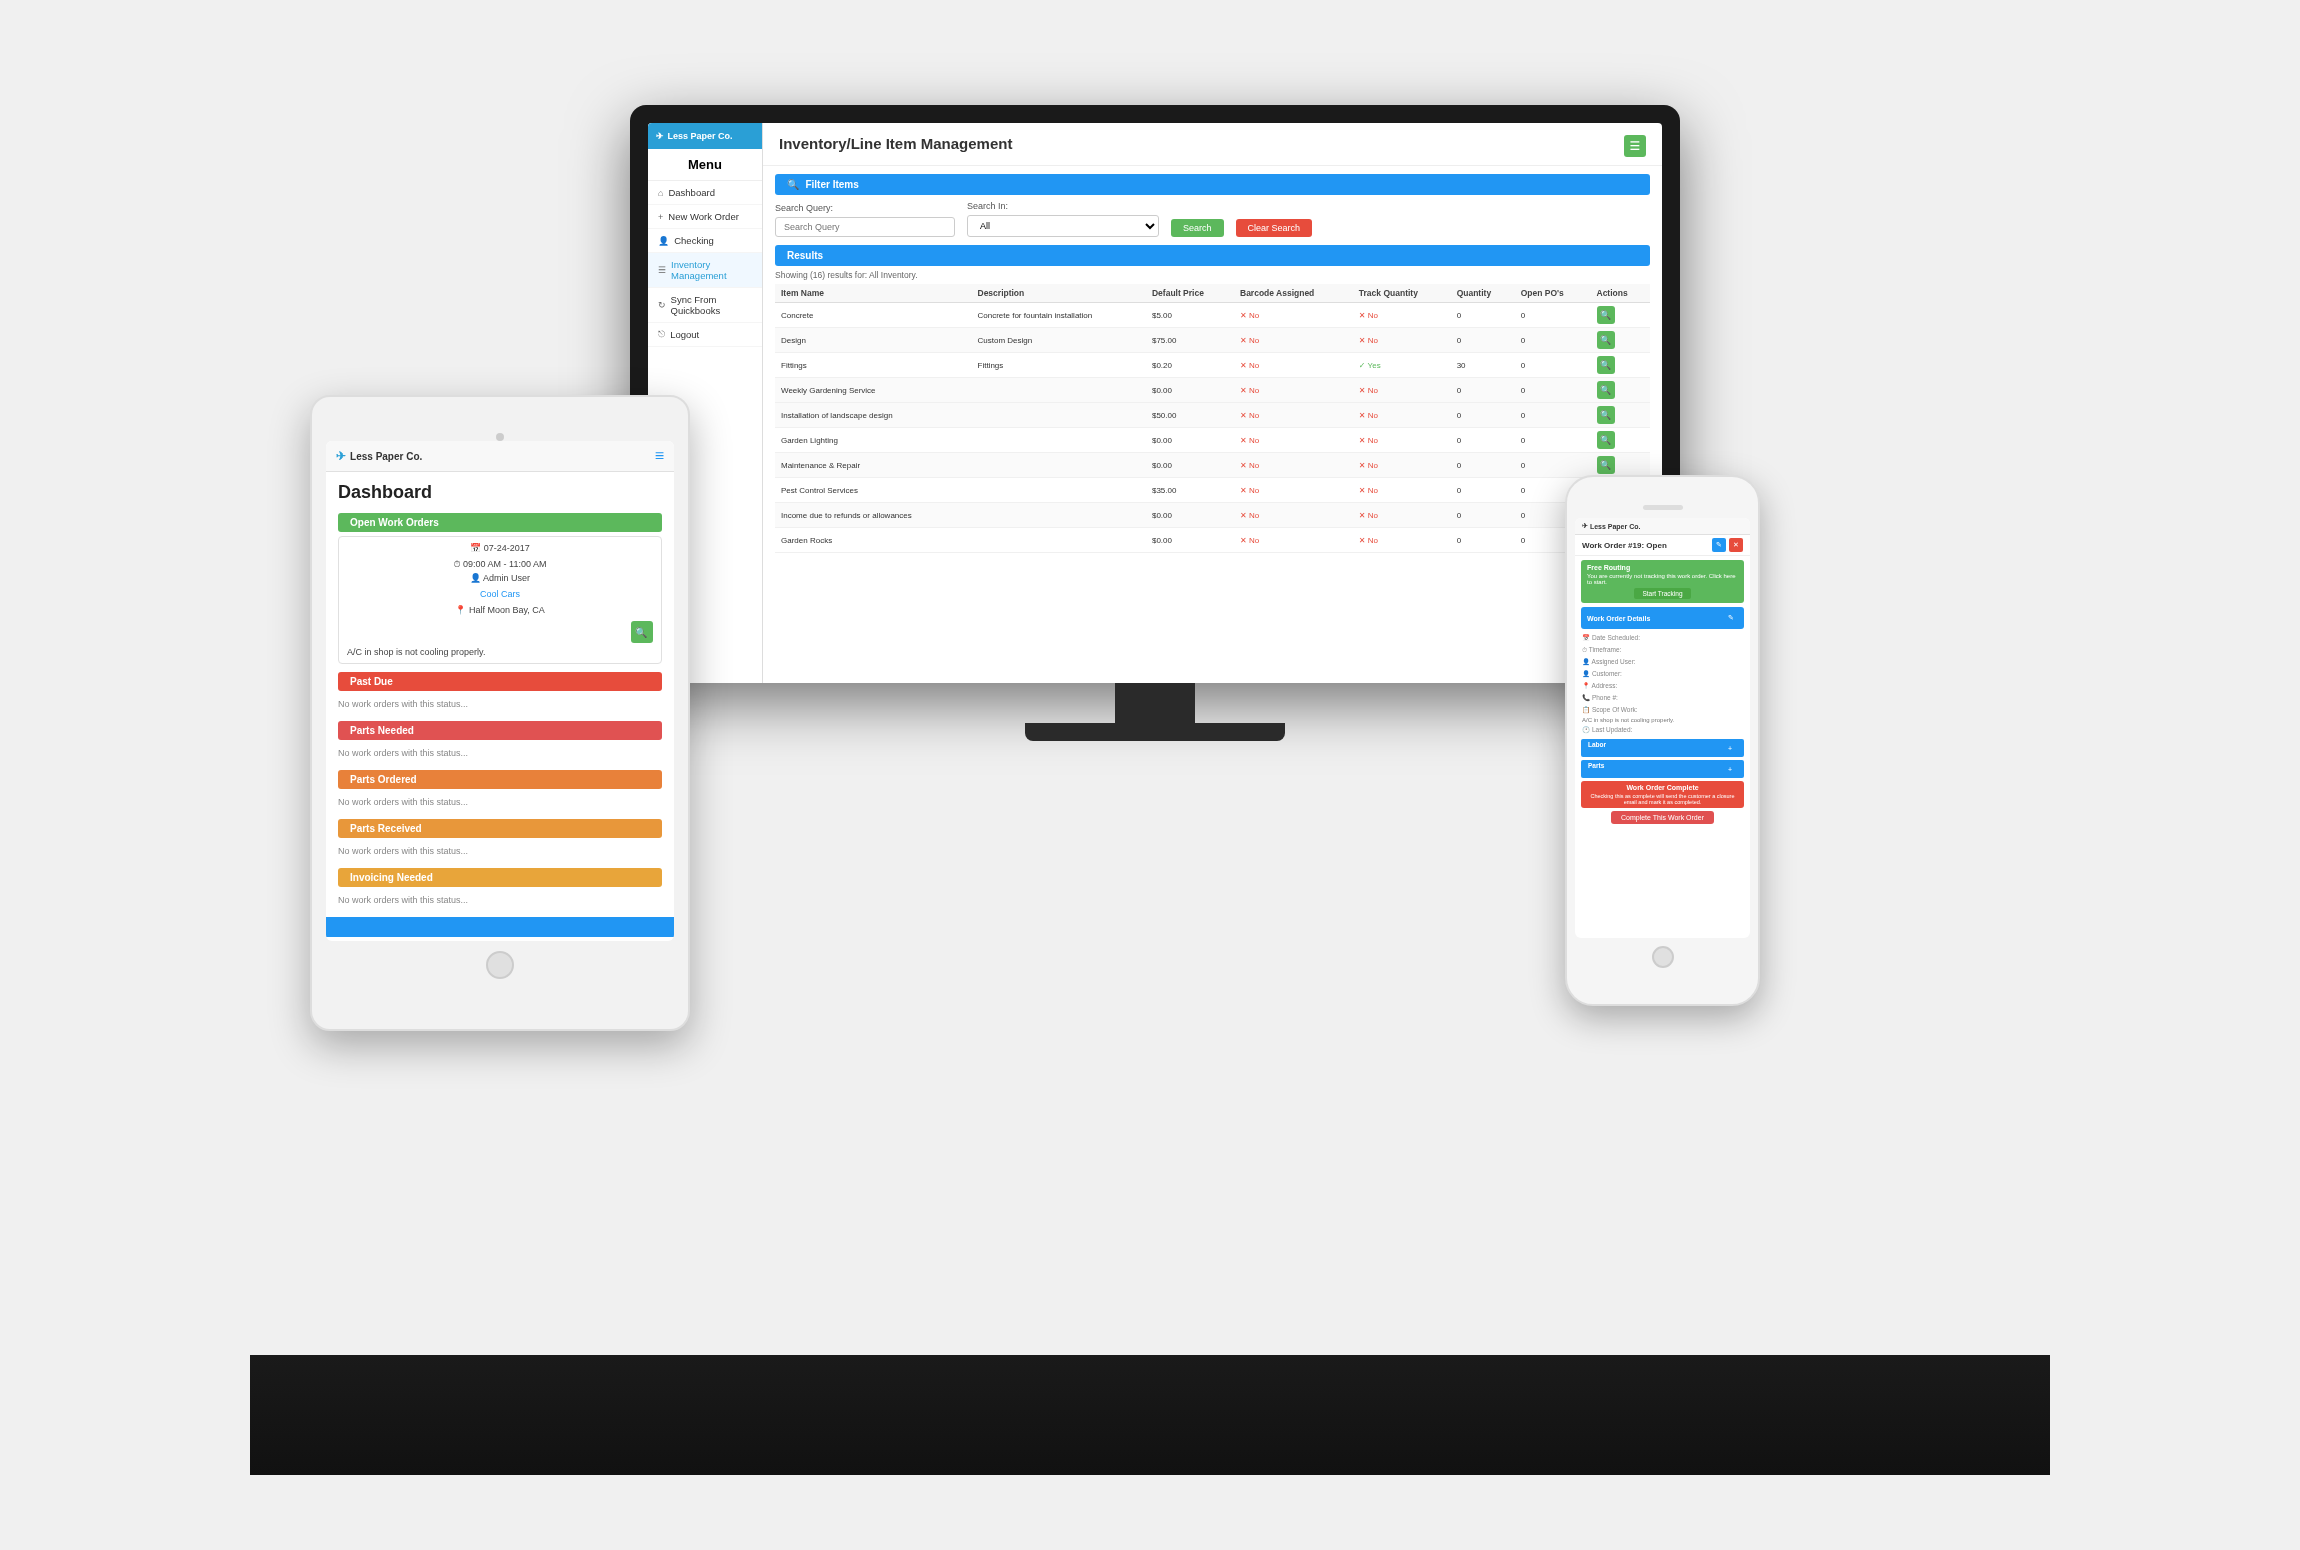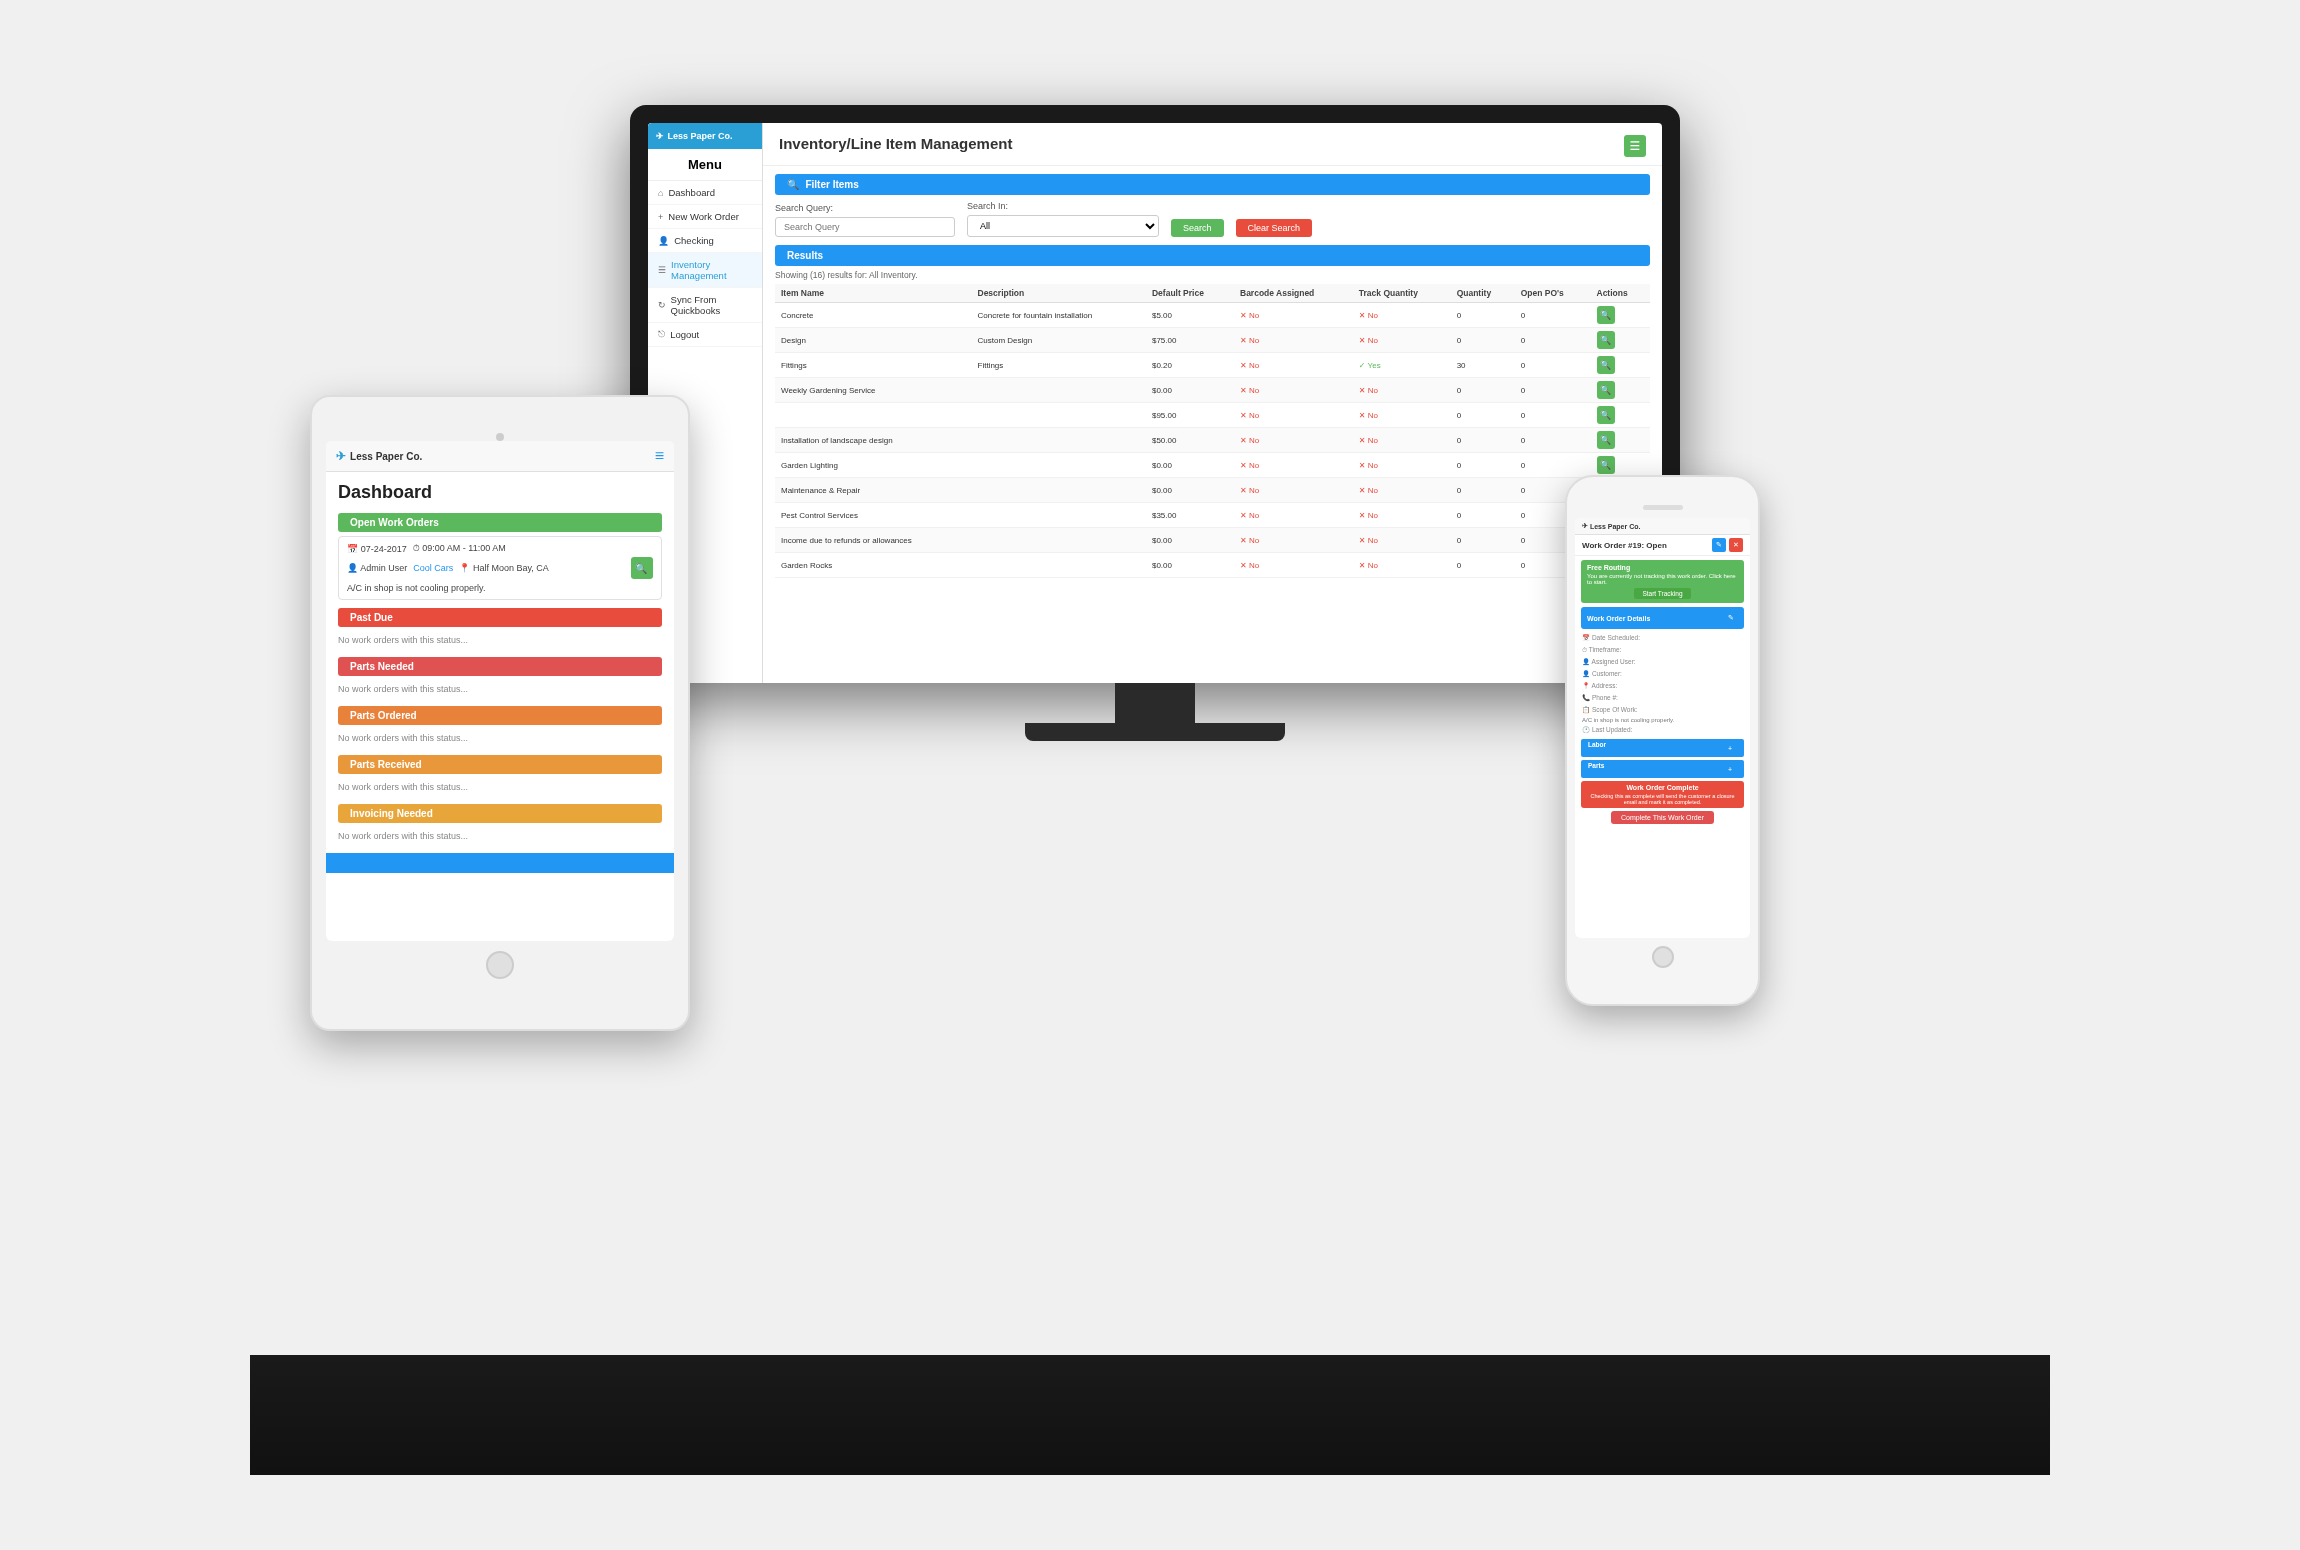--- a/index.html
+++ b/index.html
@@ -325,20 +325,21 @@
       border-radius: 4px;
       padding: 6px 8px;
       font-size: 9px;
     }
     .wo-row {
       display: flex;
       align-items: center;
       gap: 6px;
       margin-bottom: 3px;
       color: #444;
+      flex-direction: column;
     }
     .customer-link { color: #2196F3; font-size: 9px; cursor: pointer; }
     .wo-desc { font-size: 9px; color: #444; margin-top: 4px; }
     .wo-search-btn {
       background: #5cb85c;
       color: #fff;
       border: none;
       width: 22px;
       height: 22px;
       border-radius: 3px;
@@ -657,32 +658,20 @@
       <td></td>
       <td>$0.00</td>
       <td><span class="no-icon">✕ No</span></td>
       <td><span class="no-icon">✕ No</span></td>
       <td>0</td>
       <td>0</td>
       <td>
                       <button class="action-btn">🔍</button>
                     </td>
     </tr>
-                  <tr style="background: rgb(255, 255, 255);">
-      <td></td>
-      <td></td>
-      <td>$95.00</td>
-      <td><span class="no-icon">✕ No</span></td>
-      <td><span class="no-icon">✕ No</span></td>
-      <td>0</td>
-      <td>0</td>
-      <td>
-                      <button class="action-btn">🔍</button>
-                    </td>
-    </tr>
                   <tr style="background: rgb(250, 250, 250);">
       <td>Installation of landscape design</td>
       <td></td>
       <td>$50.00</td>
       <td><span class="no-icon">✕ No</span></td>
       <td><span class="no-icon">✕ No</span></td>
       <td>0</td>
       <td>0</td>
       <td>
                       <button class="action-btn">🔍</button>

